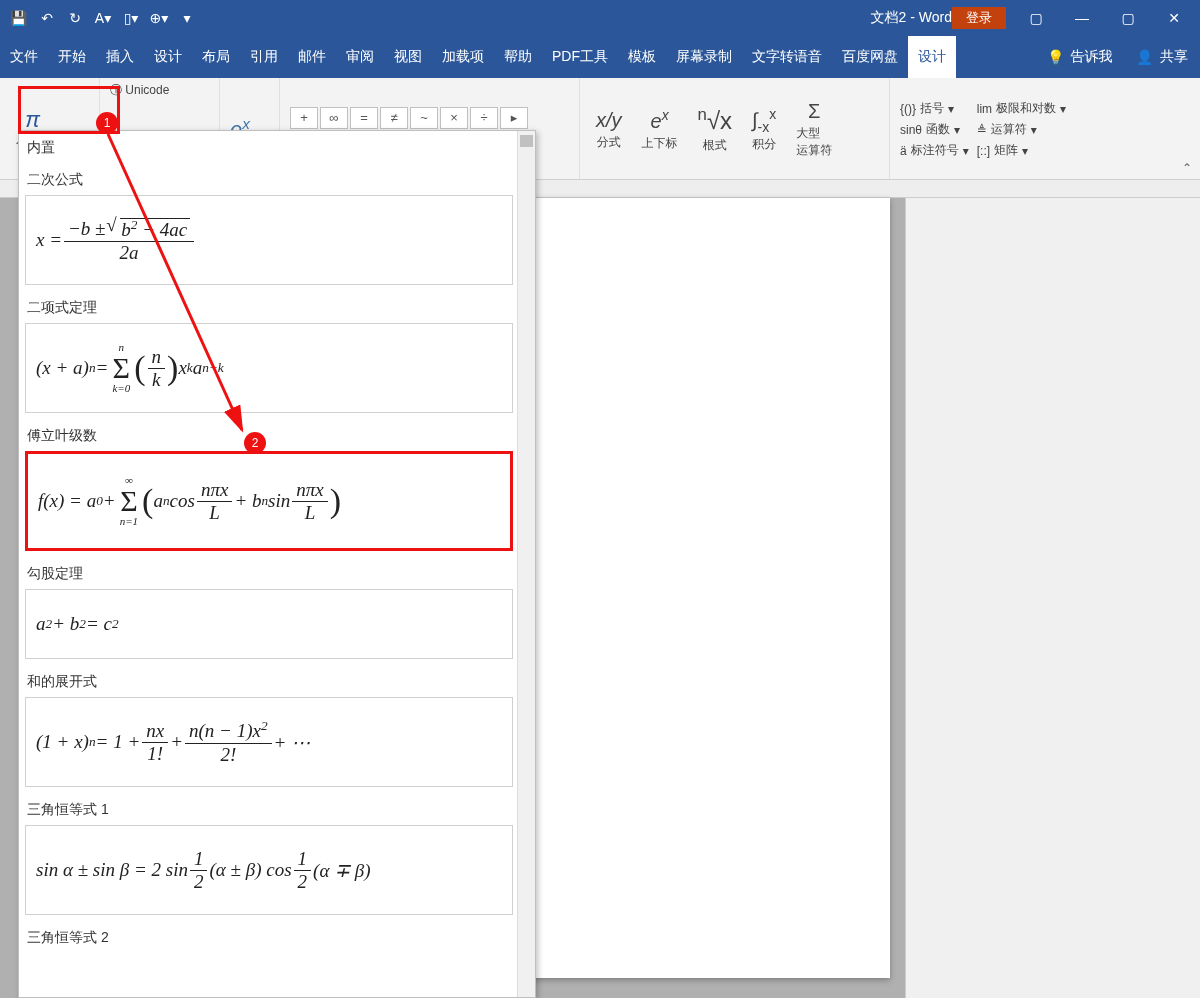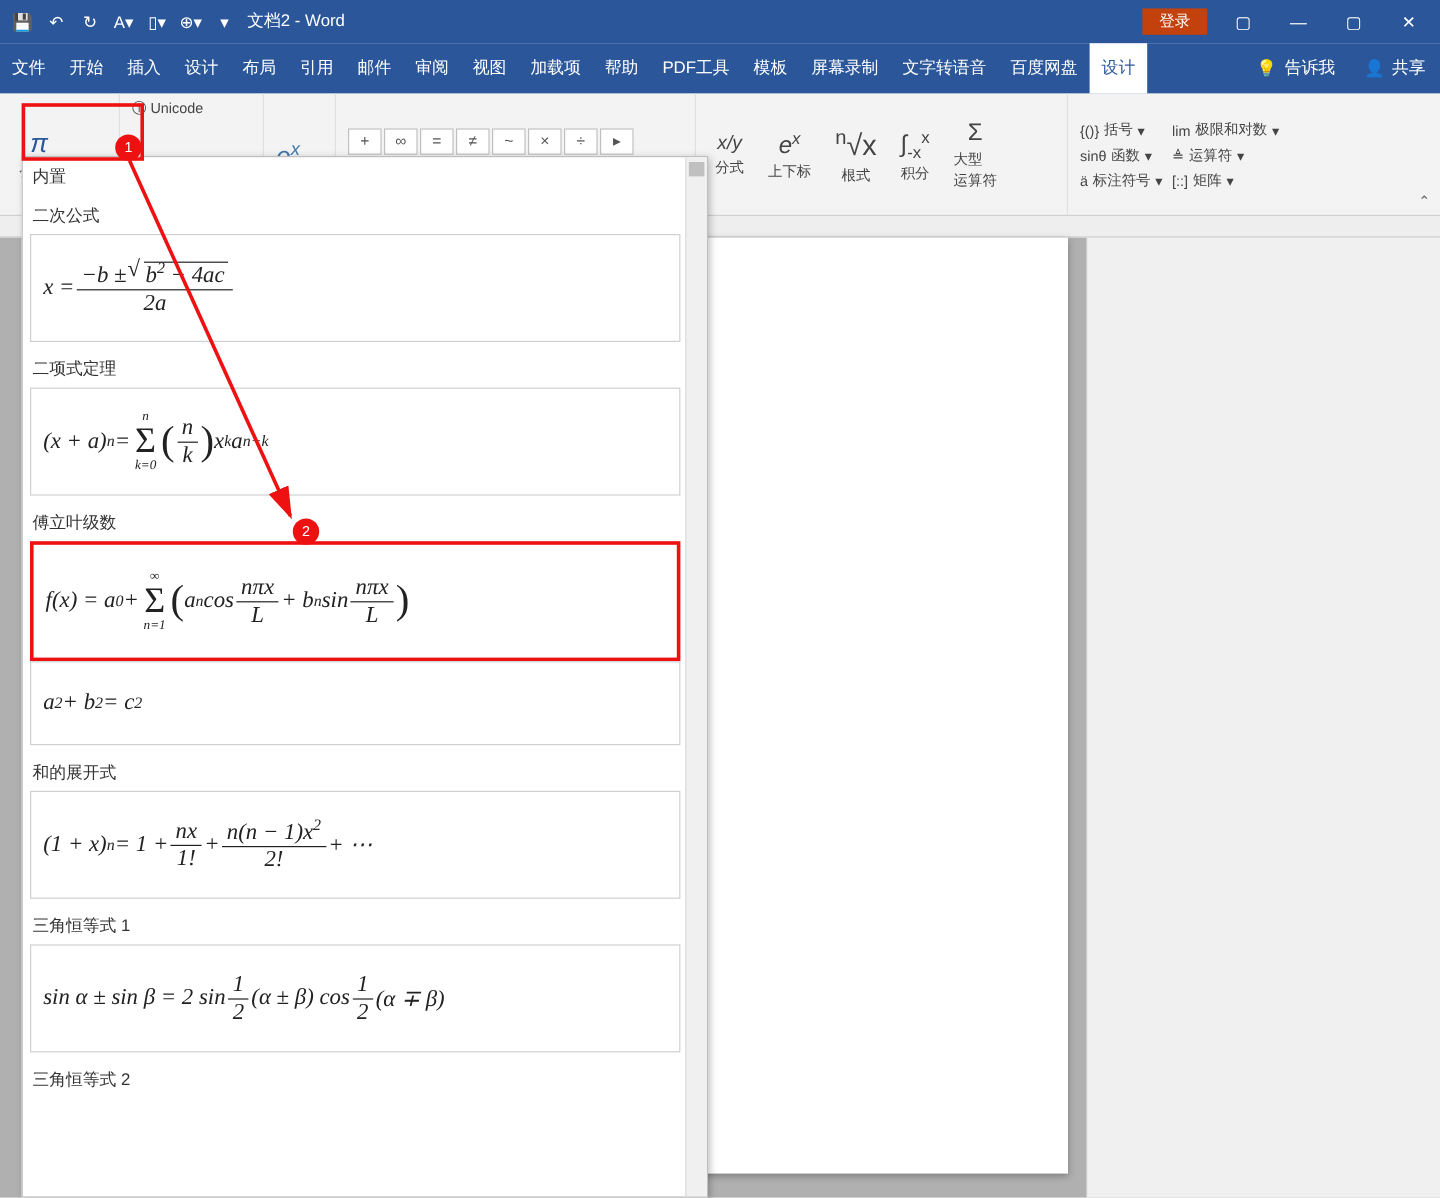--- a/index.html
+++ b/index.html
@@ -2,21 +2,21 @@
 <html><head>
 <meta charset="utf-8">
 <style>
   * { box-sizing: border-box; }
   html, body { margin:0; padding:0; width:1200px; height:998px; font-family:"Microsoft YaHei","Segoe UI",sans-serif; background:#fff; overflow:hidden; }
 
   
   .titlebar { background:#2b579a; color:#fff; height:36px; display:flex; align-items:center; font-size:13px; }
   .qat { display:flex; gap:2px; padding:0 6px; align-items:center; }
   .qat-btn { width:26px; height:26px; display:flex; align-items:center; justify-content:center; color:#fff; font-size:14px; }
-  .title-center { flex:1; text-align:left; font-size:14px; }
+  .title-center { flex:1; text-align:right; font-size:14px; }
   .title-right { display:flex; align-items:center; gap:6px; padding-right:6px;}
   .win-btn { width:40px; height:36px; display:flex; align-items:center; justify-content:center; color:#fff; font-size:14px; }
 
   
   .tabsrow { background:#2b579a; color:#fff; height:42px; display:flex; align-items:center; font-size:14px; }
   .tab { padding:0 10px; height:100%; display:flex; align-items:center; }
   .tab.active { background:#fff; color:#2b579a; font-weight:500; }
   .tell-me { margin-left:auto; display:flex; align-items:center; padding:0 12px; gap:6px;}
   .share { padding:0 12px; display:flex; align-items:center; gap:6px;}
 
@@ -38,21 +38,21 @@
   .docarea { position:absolute; top:180px; left:0; right:0; bottom:0; background:#b0b0b0; }
   .ruler { position:absolute; top:0; left:0; right:0; height:18px; background:#eee; border-bottom:1px solid #ccc;}
   .page { position:absolute; left:40px; top:18px; width:850px; height:780px; background:#fff; box-shadow:0 2px 6px rgba(0,0,0,.3); padding:50px 80px; font-size:16px; color:#333; }
   .page p { margin:8px 0; }
   .eq-placeholder { background:#e5e5e5; border:1px dashed #888; display:inline-block; padding:2px 10px; margin:20px 0 260px 120px; font-size:13px; color:#666;}
 
   
   .right-side { position:absolute; right:0; top:18px; bottom:0; width:295px; background:#f0f0f0; border-left:1px solid #ccc;}
 
   
-  .eq-gallery { position:absolute; left:18px; top:130px; width:572px; bottom:0; background:#fff; border:1px solid #bfbfbf; box-shadow:2px 2px 6px rgba(0,0,0,.25); padding:0 0 6px 0; overflow:hidden; }
+  .eq-gallery { position:absolute; left:18px; top:130px; width:518px; bottom:0; background:#fff; border:1px solid #bfbfbf; box-shadow:2px 2px 6px rgba(0,0,0,.25); padding:0 0 6px 0; overflow:hidden; }
   .eq-scroll { position:absolute; right:0; top:0; bottom:0; width:18px; background:#f0f0f0; border-left:1px solid #ddd;}
   .eq-scroll-thumb { position:absolute; top:4px; left:2px; right:2px; height:12px; background:#c0c0c0;}
   .eq-inner { padding:4px 22px 4px 6px; }
   .eq-section-title { font-size:14px; color:#333; margin:14px 2px 6px 2px; }
   .eq-section-title.first { margin-top:4px;}
   .eq-tile { border:1px solid #d0d0d0; background:#fff; padding:14px 10px; font-family:"Cambria Math","Times New Roman",serif; font-style:italic; font-size:19px; color:#222; min-height:70px; display:flex; align-items:center;}
   .eq-tile.big { min-height:90px;}
   .eq-tile.tall { min-height:100px;}
 
   
@@ -160,21 +160,21 @@
         <div class="op-cell">▸</div>
         <div class="op-cell">&lt;</div>
         <div class="op-cell">≤</div>
         <div class="op-cell">▸</div>
       </div>
     </div>
   </div>
   <div class="ribbon-group" style="width:310px">
     <div class="grp-body">
       <div class="ribbon-btn">
-          <span style="font-size:16px;font-style:italic">x/y</span>
+          <span style="font-size:20px;font-style:italic">x/y</span>
           <span class="lbl">分式</span>
         </div>
       <div class="ribbon-btn">
           <span style="font-size:20px;font-style:italic">e<sup>x</sup></span>
           <span class="lbl">上下标</span>
         </div>
       <div class="ribbon-btn">
           <span style="font-size:24px"><sup>n</sup>√x</span>
           <span class="lbl">根式</span>
         </div>
@@ -265,20 +265,21 @@
           <span class="num">nπx</span>
           <span class="den">L</span>
         </span>
       + b<sub>n</sub> sin <span class="frac">
           <span class="num">nπx</span>
           <span class="den">L</span>
         </span>
       <span class="bigparen">)</span>
     </div>
 
+    <div class="eq-section-title">勾股定理</div>
     <div class="eq-tile">
       a<sup>2</sup> + b<sup>2</sup> = c<sup>2</sup>
     </div>
 
     <div class="eq-section-title">和的展开式</div>
     <div class="eq-tile big">
       (1 + x)<sup>n</sup> = 1 +
       <span class="frac">
           <span class="num">nx</span>
           <span class="den">1!</span>

